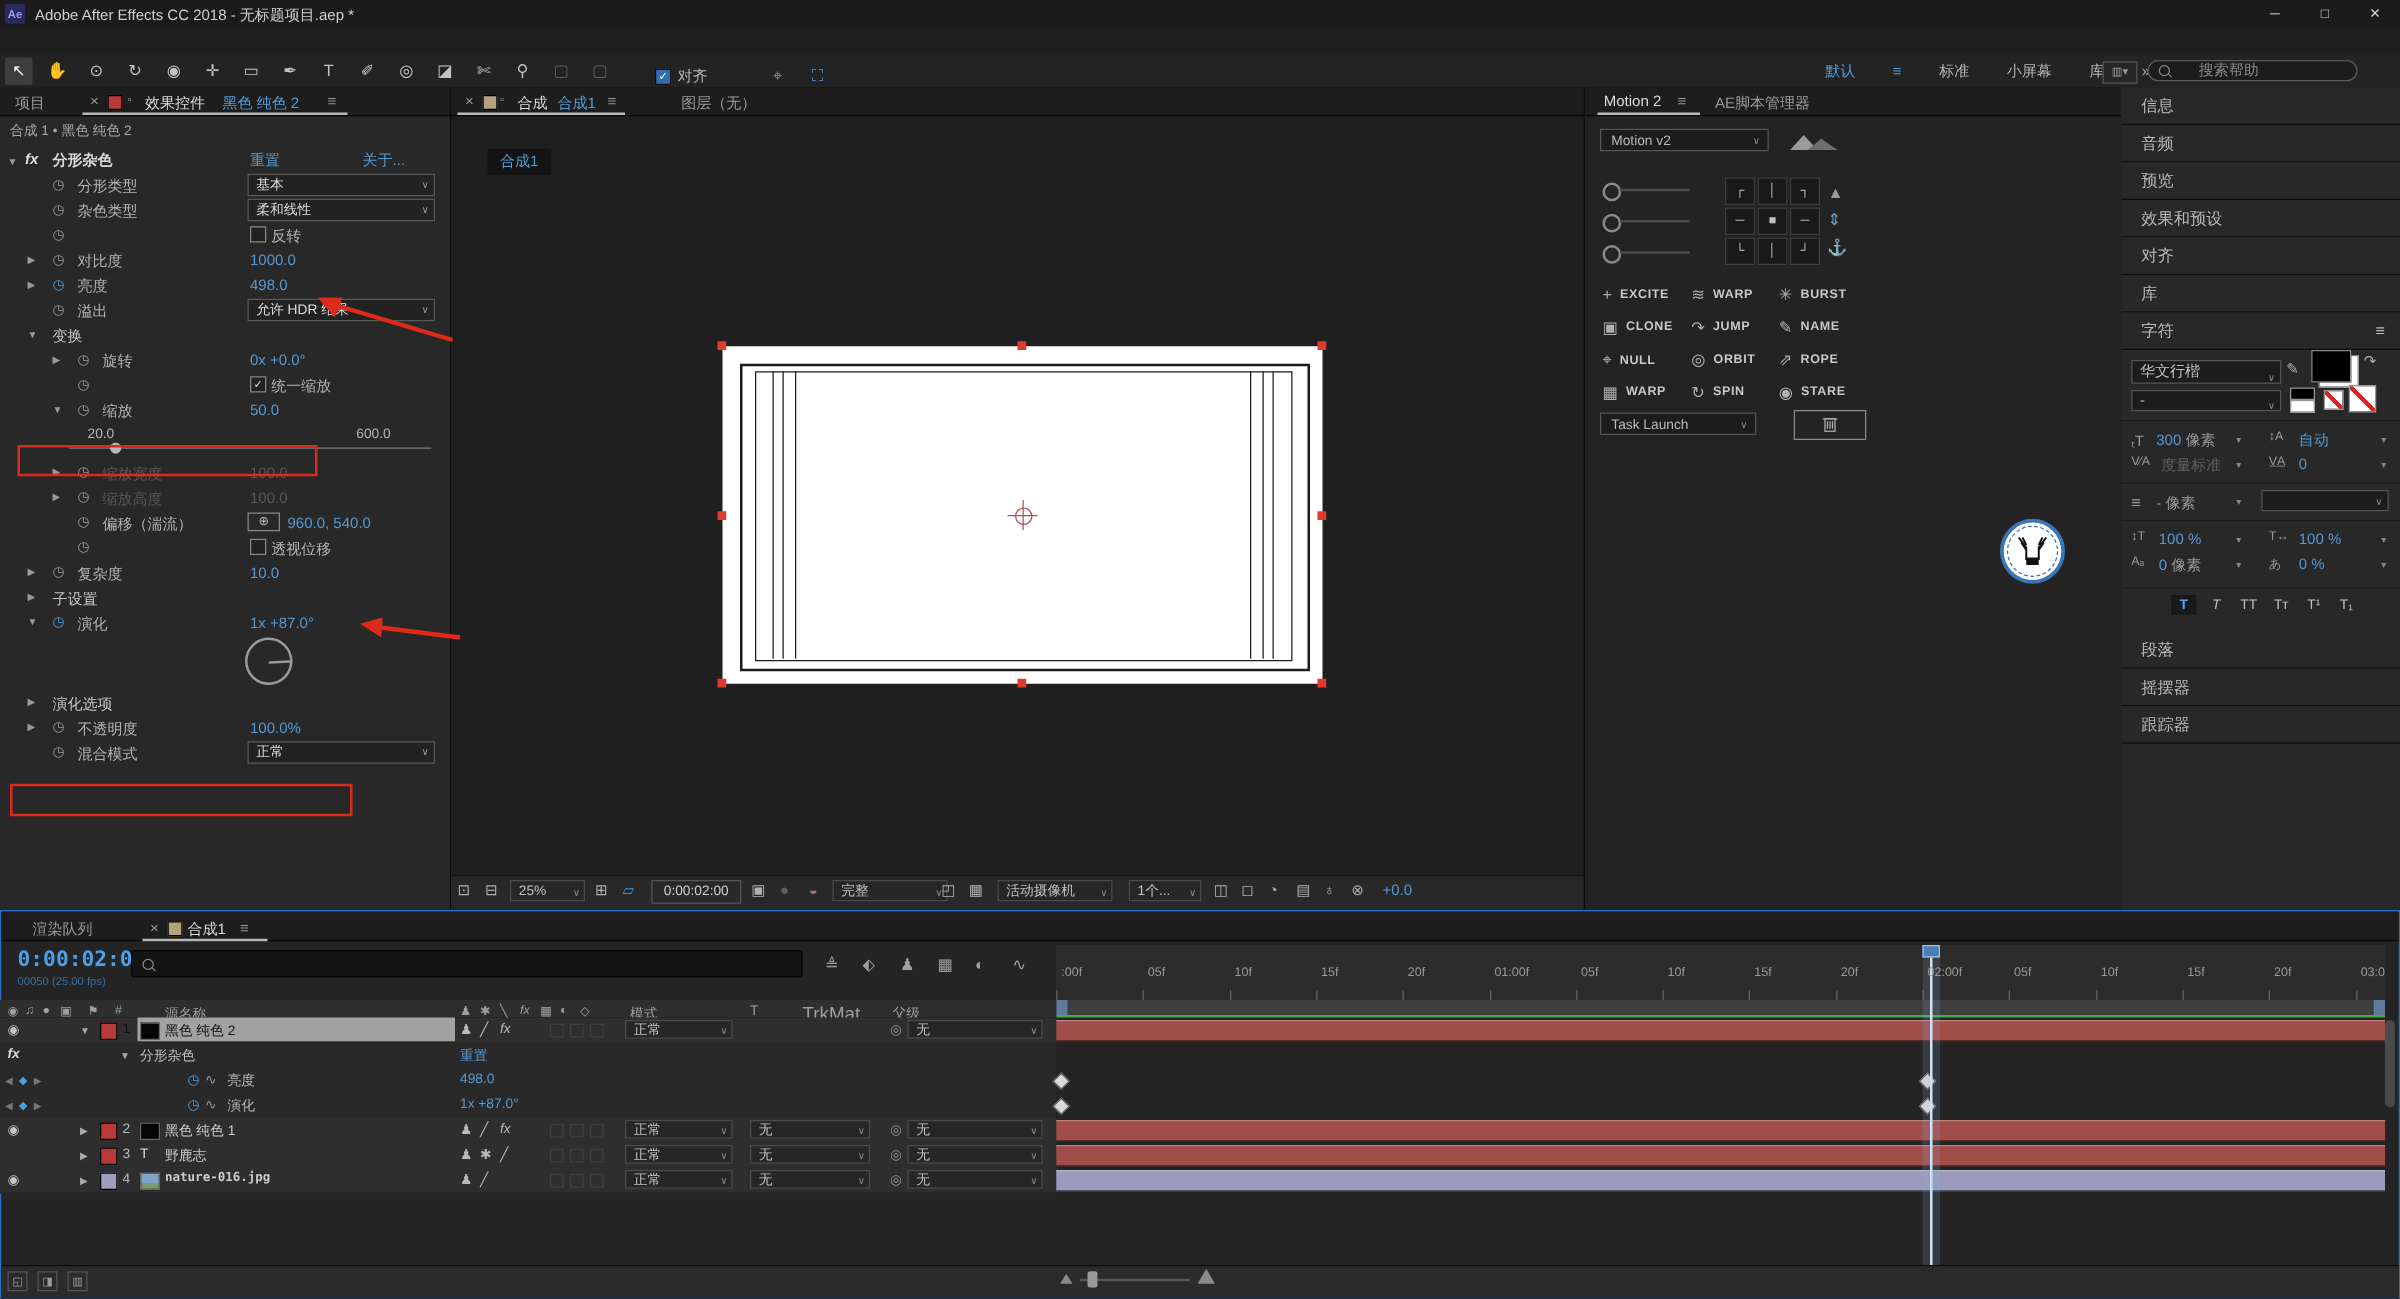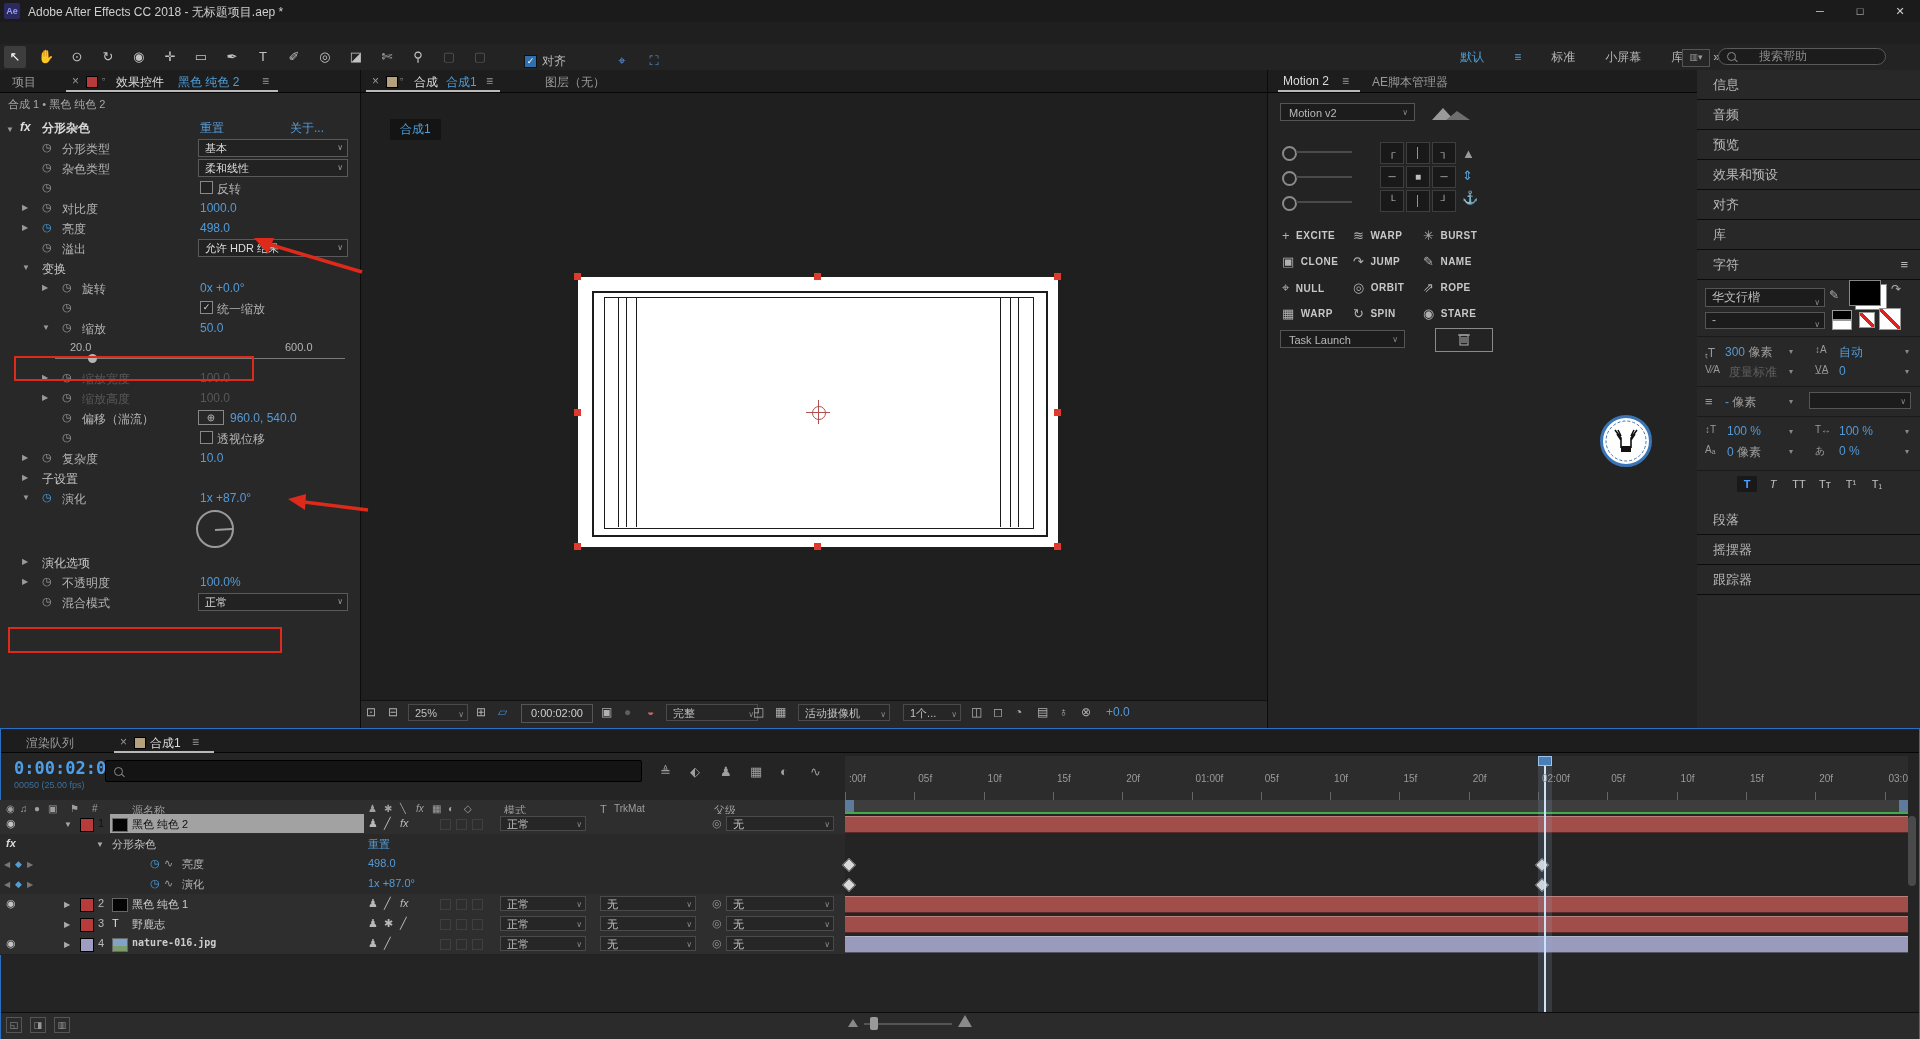--- a/index.html
+++ b/index.html
@@ -514,21 +514,21 @@
       <span class="hdr-ic" style="left: 368px; font-style: normal;">♟</span>
       <span class="hdr-ic" style="left: 384px; font-style: normal;">✱</span>
       <span class="hdr-ic" style="left: 400px; font-style: normal;">╲</span>
       <span class="hdr-ic" style="left: 416px; font-style: italic;">fx</span>
       <span class="hdr-ic" style="left: 432px; font-style: normal;">▦</span>
       <span class="hdr-ic" style="left: 448px; font-style: normal;">◐</span>
       <span class="hdr-ic" style="left: 464px; font-style: normal;">◇</span>
     </div>
   <span class="hdr-ic" style="left:504px;font-size:11px;">模式</span>
   <span class="hdr-ic" style="left:600px;font-size:11px;">T</span>
-  <span class="hdr-ic" style="left:614px;font-size:10px;">TrkMat</span>
+  <span class="hdr-ic" style="left:642px;font-size:15px;">TrkMat</span>
   <span class="hdr-ic" style="left:714px;font-size:11px;">父级</span>
 
   <div id="tl-rows">
       <div class="abs" style="left: 0px; top: 814px; width: 1920px; height: 20px;">
         <div class="tl-row-left"></div>
         <div class="abs" style="left: 110px; top: 0px; width: 254px; height: 19px; background: rgb(162, 162, 162);"></div>
         <span class="tl-cell" style="left: 6px;">◉</span>
         <span class="tl-cell" style="left: 64px; color: rgb(170, 170, 170); font-size: 8px; top: 6px;">▼</span>
         <div class="abs" style="left: 80px; top: 4px; width: 12px; height: 12px; background: rgb(184, 59, 59); border: 1px solid rgb(0, 0, 0);"></div>
         <span class="tl-cell" style="left: 98px; color: rgb(17, 17, 17);">1</span>

